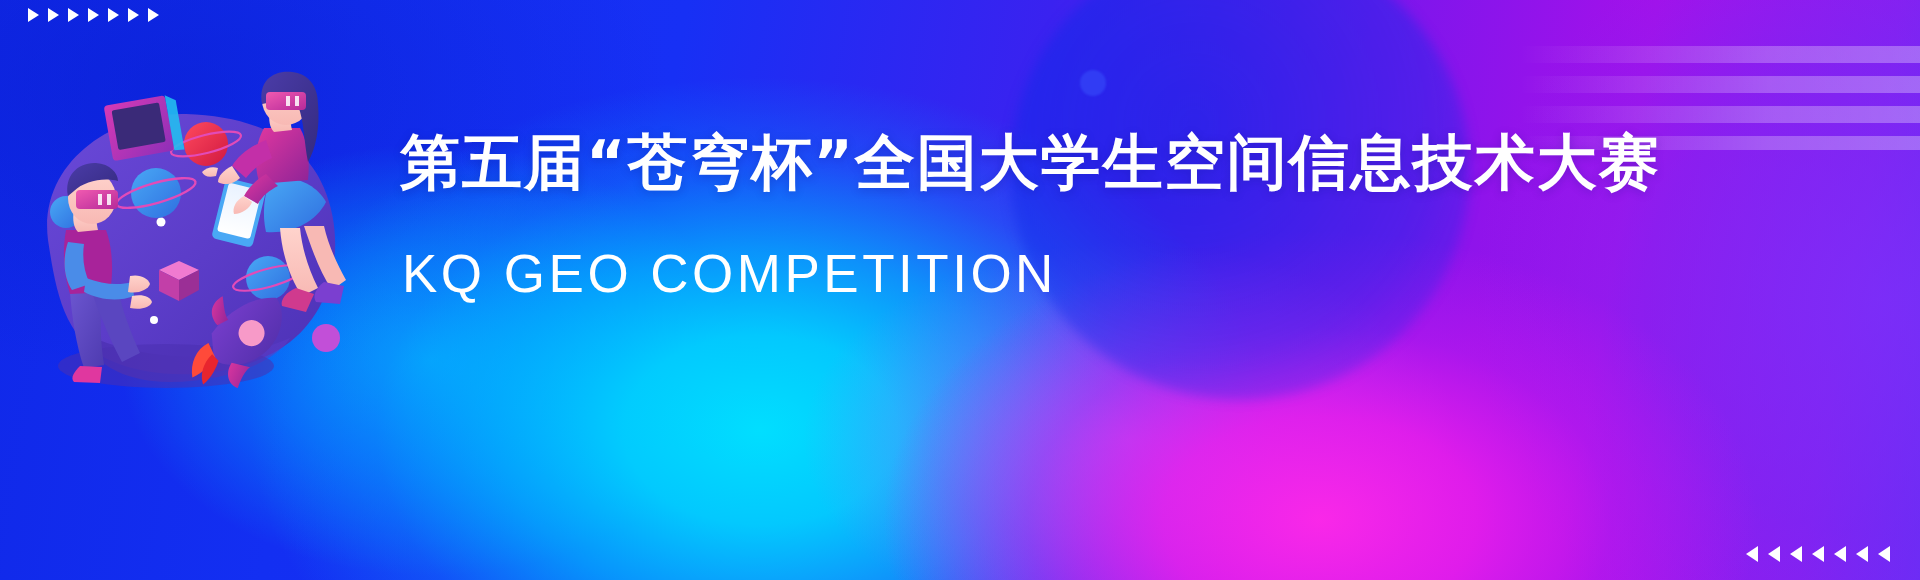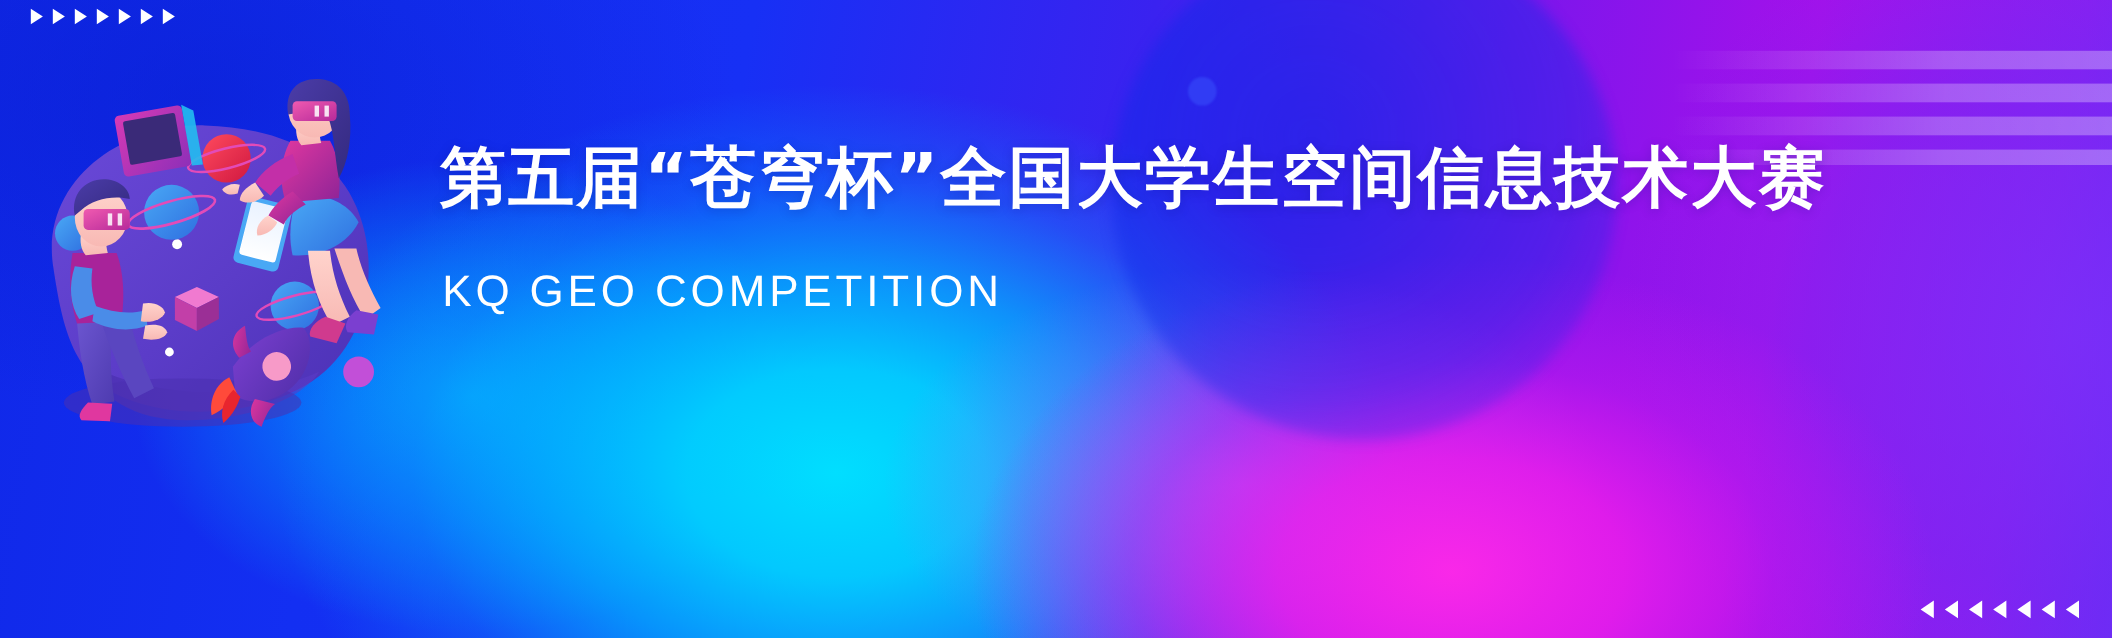--- a/index.html
+++ b/index.html
@@ -171,21 +171,21 @@
     letter-spacing: 2px;
     white-space: nowrap;
     font-family: "DejaVu Sans", "Liberation Sans", sans-serif;
     text-shadow: 0 2px 10px rgba(0,20,120,0.22);
   }
   .title-en {
     position: absolute;
     left: 402px;
     top: 243px;
     margin: 0;
-    font-size: 40px;
+    font-size: 53px;
     font-weight: normal;
     color: #ffffff;
     letter-spacing: 3.5px;
     white-space: nowrap;
     font-family: "Liberation Sans", sans-serif;
   }
   .date-line {
     position: absolute;
     left: 806px;
     top: 458px;

